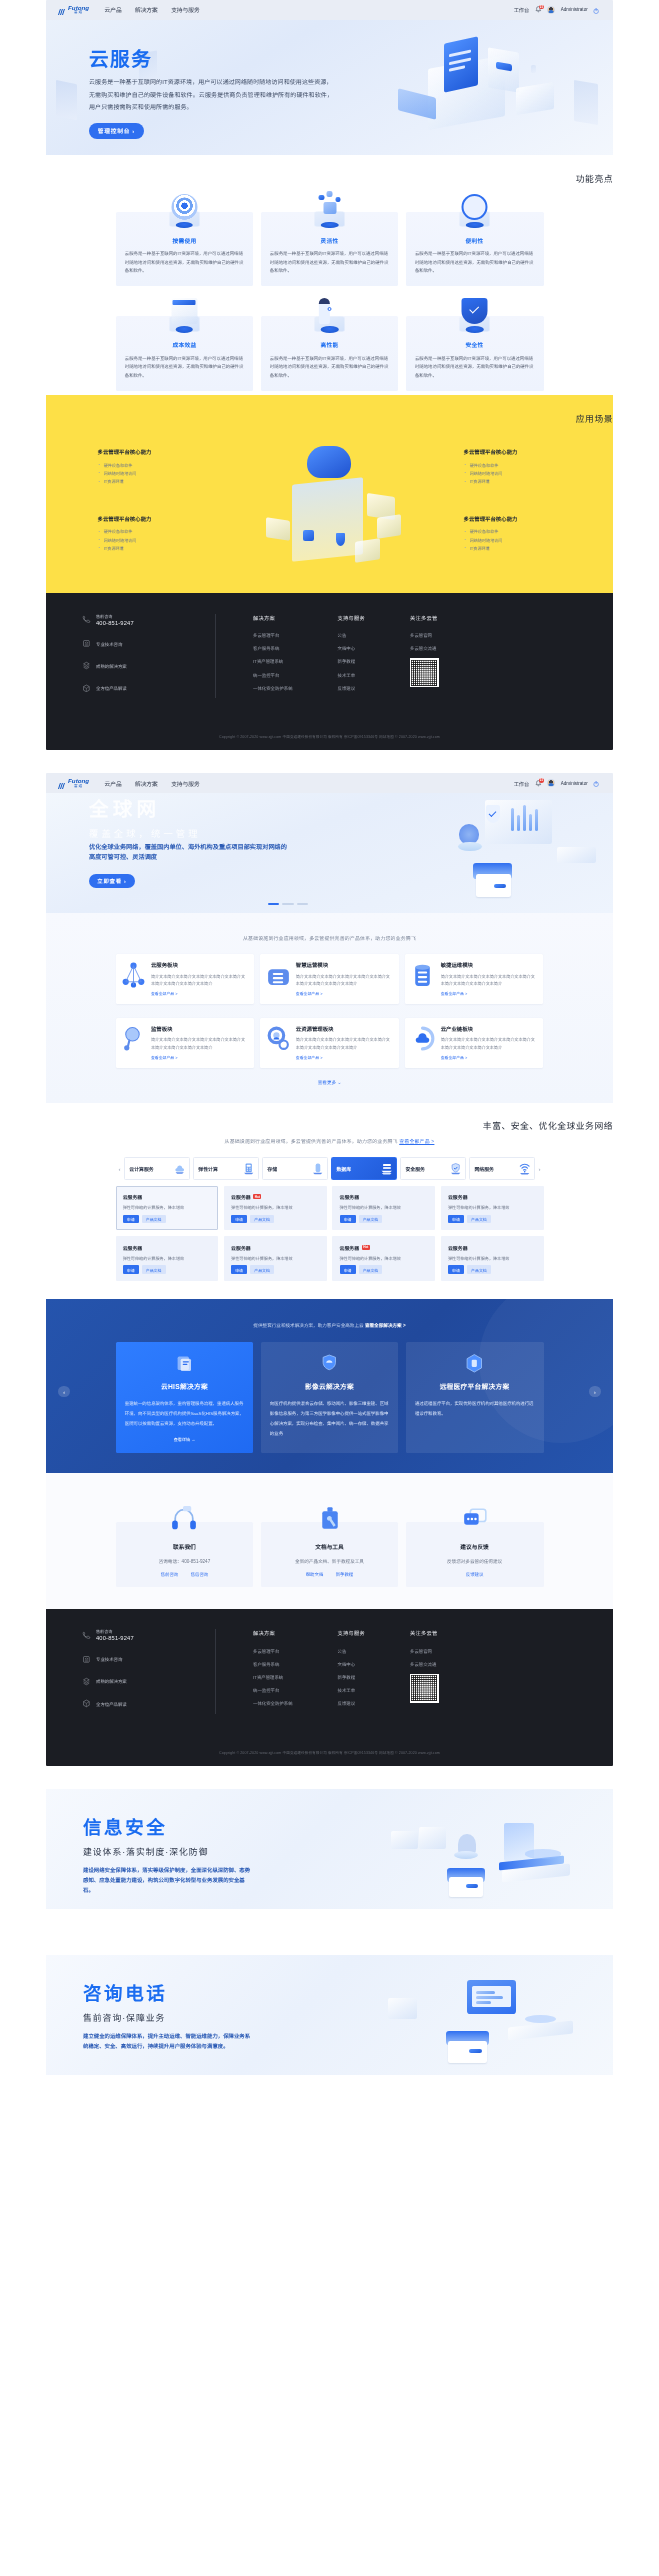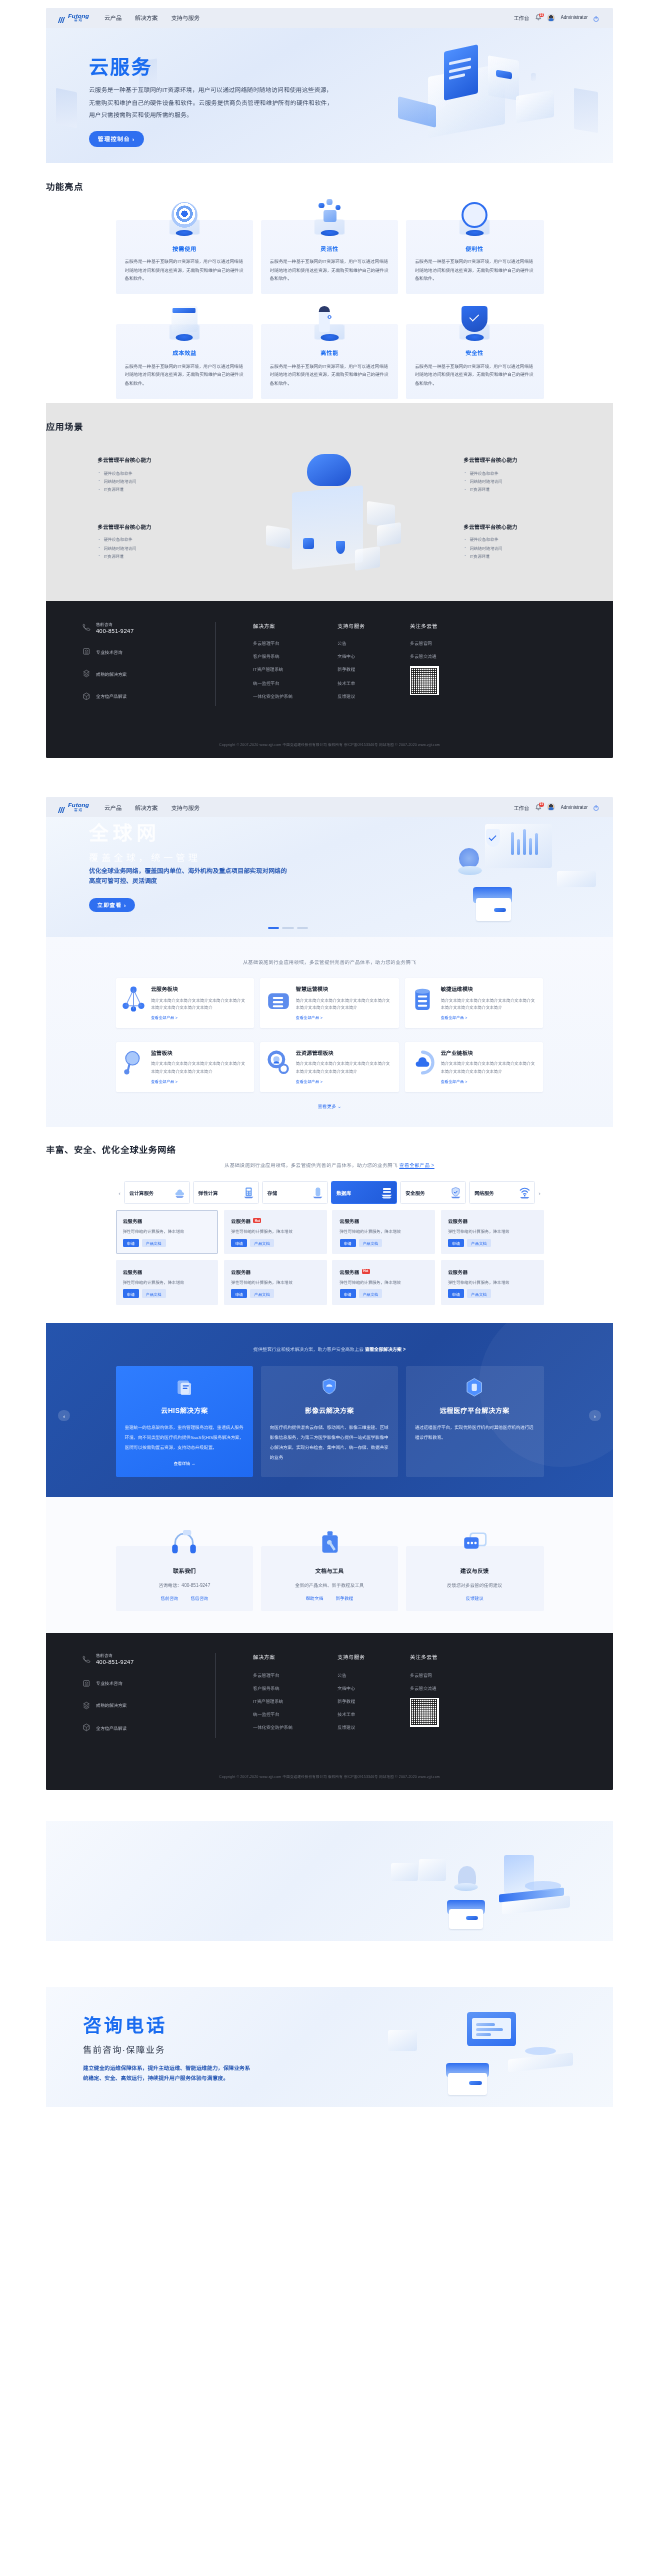--- a/index.html
+++ b/index.html
@@ -8,21 +8,21 @@
   body {
     font-family: "Liberation Sans", "DejaVu Sans", sans-serif;
     background: #ffffff;
     width: 659px;
     color: #333;
     -webkit-font-smoothing: antialiased;
   }
   .page { width: 659px; position: relative; }
 
   
-  .screen { width: 567px; margin: 8px auto; position: relative; overflow: hidden; border-radius: 1px; }
+  .screen { width: 567px; margin: 0 auto; position: relative; overflow: hidden; border-radius: 1px; }
   .gap { height: 23px; background: #ffffff; }
 
   
   .nav {
     height: 19.6px; background: #e9edf5;
     display: flex; align-items: center;
     padding: 0 13.4px; position: relative; z-index: 20;
   }
   .brand { display: flex; align-items: flex-end; gap: 1.5px; margin-right: 15.5px; }
   .brand-bars { display: inline-block; width: 6.7px; height: 5.7px; position: relative; margin-right: 0.5px; }
@@ -79,21 +79,21 @@
     background: #2f6ff0; color: #fff; font-size: 5.7px; font-weight: bold;
     padding: 3.6px 8.8px; border-radius: 9.3px; border: none; cursor: pointer;
     letter-spacing: 0.8px;
   }
   .hero-art {
     position: absolute; right: 31px; top: 11.3px; width: 216px; height: 113px; z-index: 2;
   }
 
   
   .section { background: #fff; padding: 17.5px 0 4.1px; position: relative; }
-  .sec-title { text-align: left; font-size: 8.8px; color: #1e2533; font-weight: bold; letter-spacing: 0.5px; }
+  .sec-title { text-align: right; font-size: 8.8px; color: #1e2533; font-weight: normal; letter-spacing: 0.5px; }
   .sec-sub { text-align: center; font-size: 4.9px; color: #7b8598; margin-top: 5.2px; letter-spacing: 0.2px; }
   .inner { width: 428px; margin: 0 auto; }
 
   
   .fgrid { display: grid; grid-template-columns: repeat(3,1fr); gap: 7.2px; margin-top: 27px; }
   .fcard {
     background: linear-gradient(180deg,#f3f6fe 0%,#eef3fd 100%);
     border-radius: 1.5px; padding: 24px 9.3px 10.3px; position: relative; text-align: center;
     min-height: 68px;
   }
@@ -114,21 +114,21 @@
     position: absolute; bottom: 8.2px; left: 50%; transform: translateX(-50%);
     width: 17.5px; height: 6.7px; border-radius: 50%;
     background: radial-gradient(ellipse at 50% 40%, #2f6ff0, #1a55c9);
   }
   .pod-top {
     position: absolute; top: 1px; left: 50%; transform: translateX(-50%);
     width: 26px; height: 26px;
   }
 
   
-  .scen { position: relative; padding: 17.5px 0 20.6px; background: #e5e5e5; }
+  .scen { position: relative; padding: 17.5px 0 20.6px; background: #fde047; }
   .scen-wrap { width: 464px; margin: 13.4px auto 0; position: relative; min-height: 134px; }
   .scen-col { position: absolute; width: 98px; }
   .scen-col.l { left: 0; } .scen-col.r { right: 0; text-align: left; }
   .scen-col.t { top: 9.3px; } .scen-col.b { top: 76px; }
   .scen-col h5 { font-size: 5.4px; color: #1e2533; font-weight: bold; margin-bottom: 5.7px; }
   .scen-col ul { list-style: none; }
   .scen-col li { font-size: 4.1px; color: #6e7789; line-height: 2.05; position: relative; padding-left: 6.2px; }
   .scen-col li::before { content:'•'; position: absolute; left: 1px; top: -0.5px; color: #9aa4b8; }
   .scen-art { position: absolute; left: 50%; transform: translateX(-50%); top: 0; width: 170px; height: 139px; }
 
@@ -1075,20 +1075,25 @@
       <div class="shape" style="left:88px;top:32px;width:17.5px;height:20.6px;background:#c6d8f6;border-radius:50% 50% 5.2px 5.2px;"></div>
       <div class="shape" style="left:84px;top:49px;width:24px;height:8.2px;background:linear-gradient(180deg,#e2eeff,#bcd6f7);border-radius:50%;"></div>
       <div class="shape" style="left:77px;top:66px;width:38px;height:13.4px;background:linear-gradient(180deg,#2f6ff0,#a7c8fb);border-radius:3.1px;"></div>
       <div class="shape" style="left:79px;top:75px;width:34px;height:19.6px;background:#fff;border-radius:2.1px;box-shadow:0 0.5px 1.5px rgba(40,70,130,.12);"></div>
       <div class="shape blu" style="left:96px;top:82px;width:11.3px;height:3.6px;"></div>
       <div class="shape" style="left:134px;top:20.6px;width:30px;height:38px;background:linear-gradient(160deg,rgba(150,190,255,.65),rgba(225,238,255,.5));border-radius:2.1px;"></div>
       <div class="shape" style="left:129px;top:57px;width:65px;height:8.2px;background:linear-gradient(90deg,#2f6ff0,#9cc3fb);border-radius:1.5px;transform:skewY(-6deg);"></div>
       <div class="shape glass" style="left:132px;top:65px;width:68px;height:12.4px;transform:skewY(-6deg);"></div>
       <div class="shape" style="left:155px;top:47px;width:36px;height:9.3px;background:rgba(150,190,255,.45);border-radius:50%;"></div>
     </div>
+    <div class="bi">
+      <h2>信息安全</h2>
+      <h3>建设体系·落实制度·深化防御</h3>
+      <p>建设网络安全保障体系，落实等级保护制度，全面深化纵深防御、态势感知、应急处置能力建设，构筑公司数字化转型与业务发展的安全基石。</p>
+    </div>
   </div>
 
   <div class="gap"></div>
 
 
   <div class="gap"></div>
 
   <div class="banner">
     <div class="art">
       <div class="shape glass" style="left:17.5px;top:30px;width:29px;height:20.6px;"></div>

